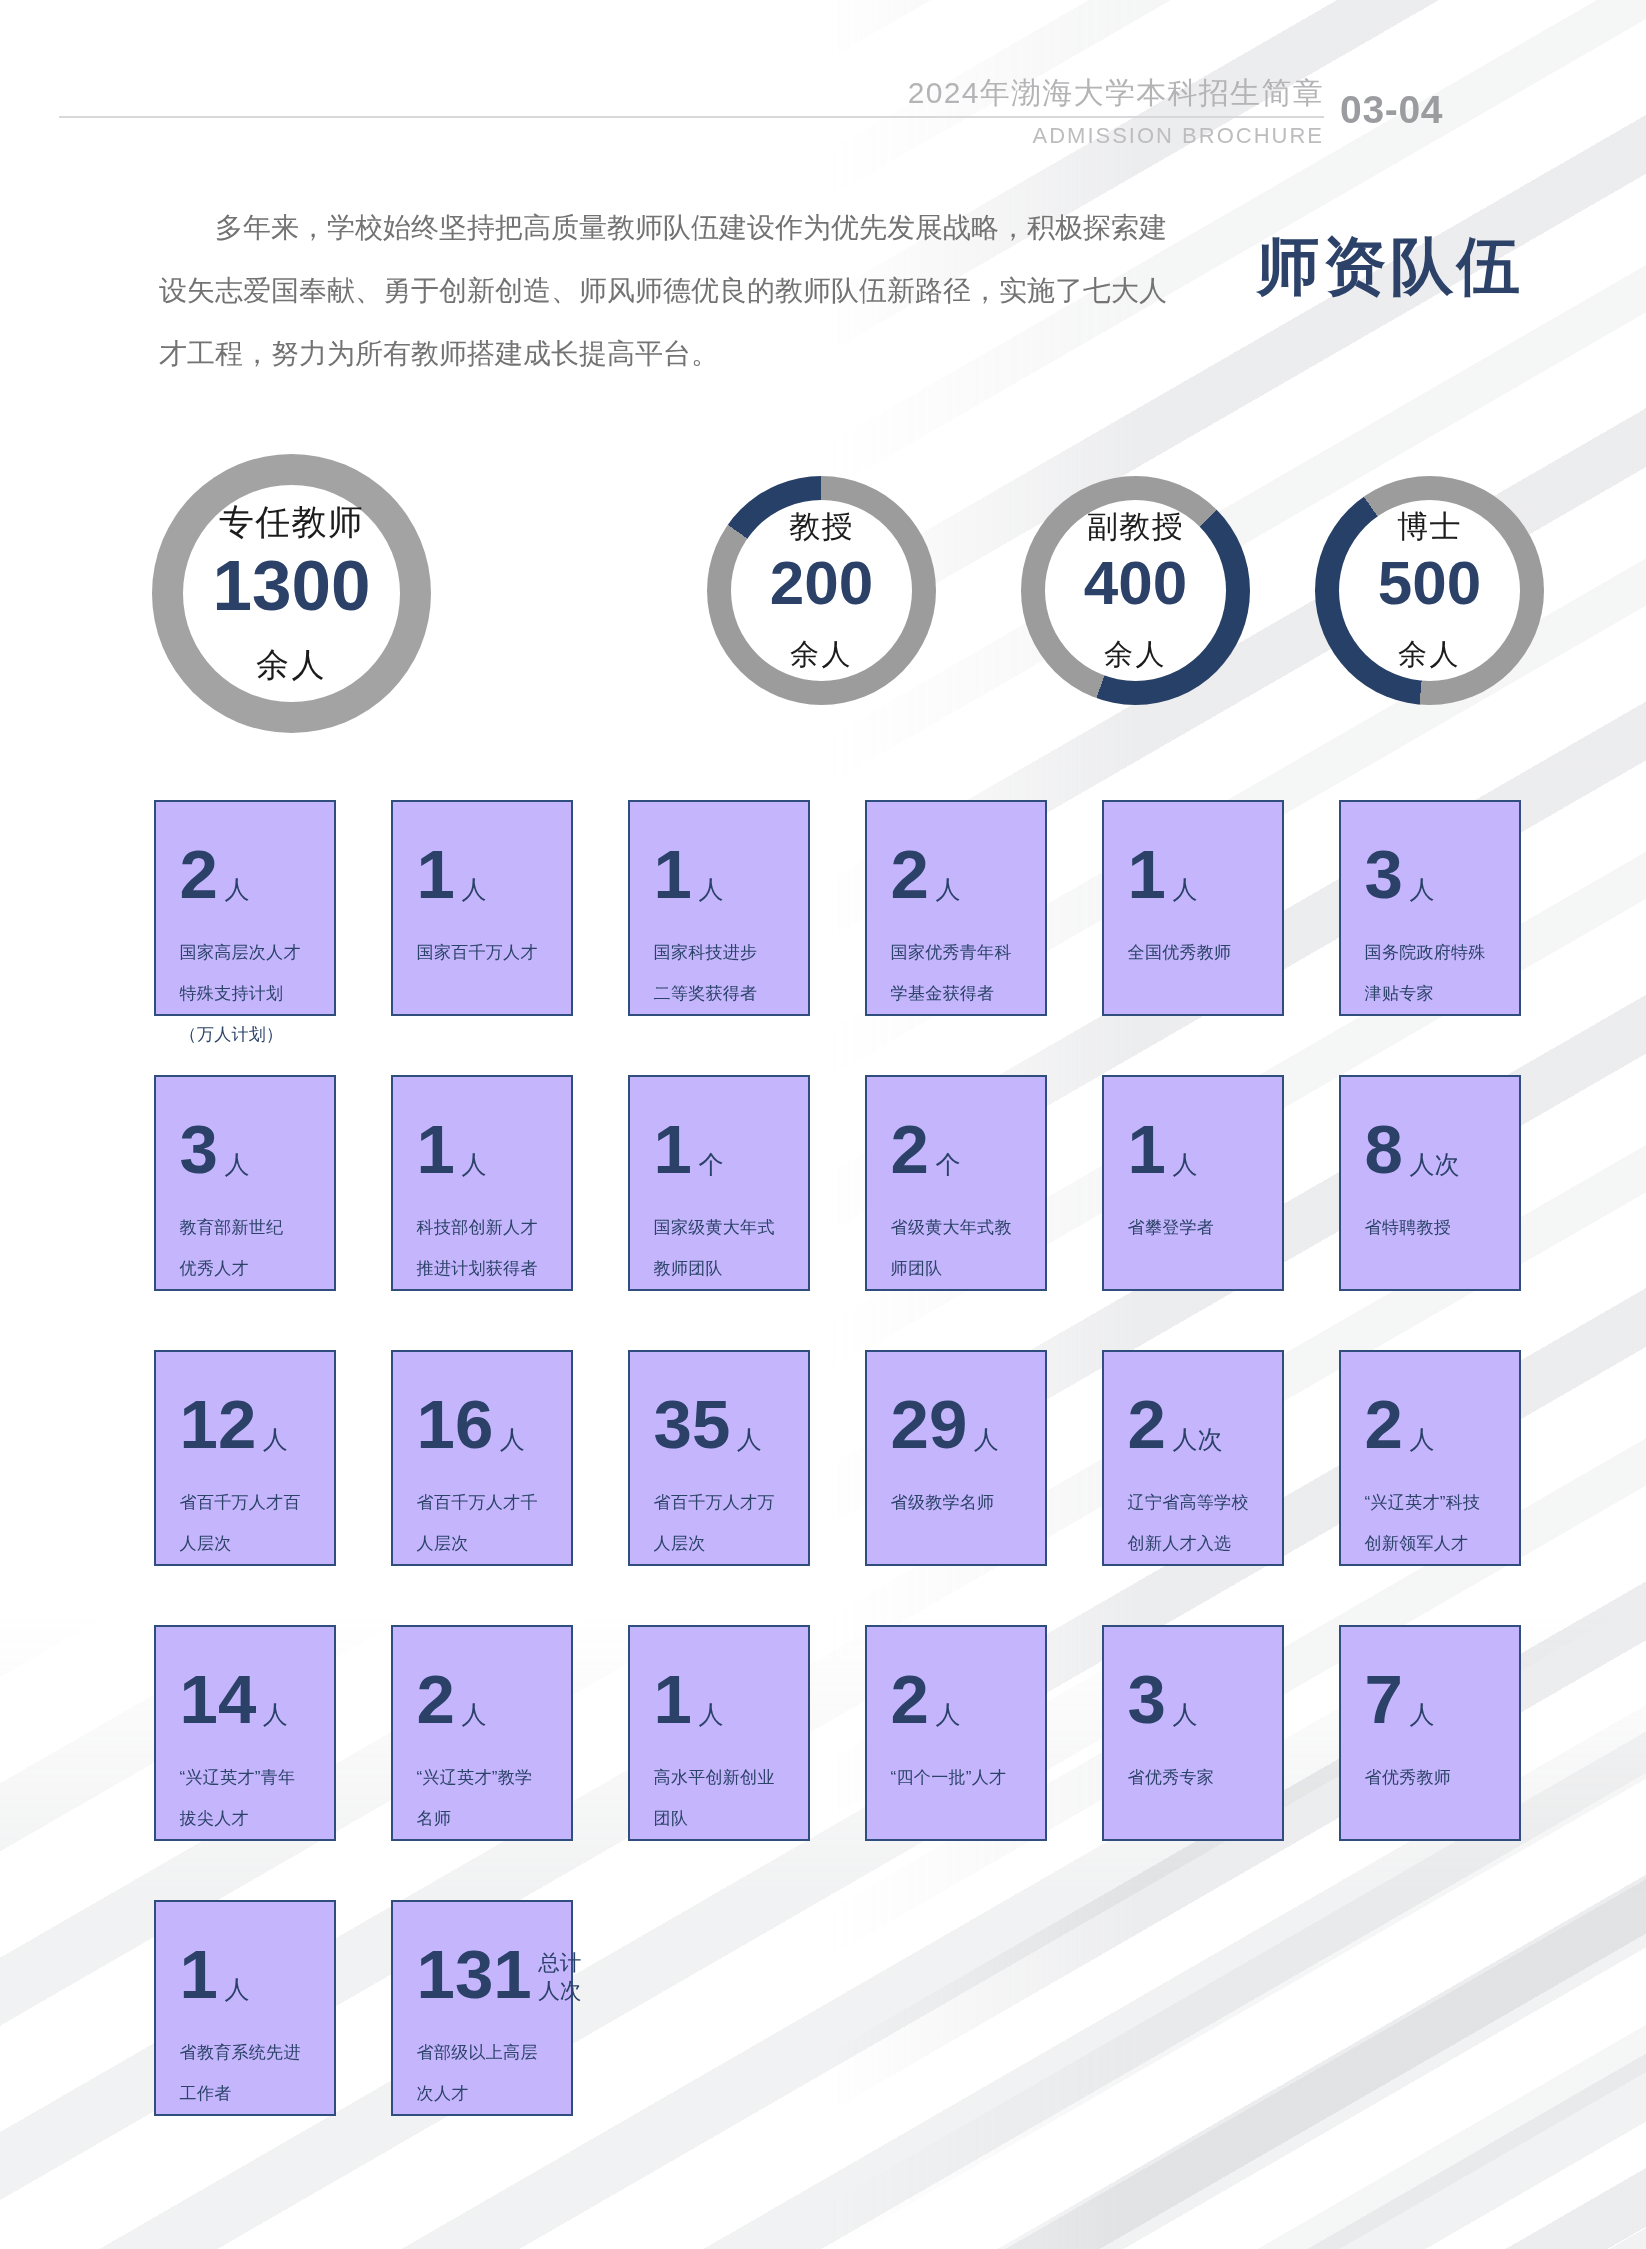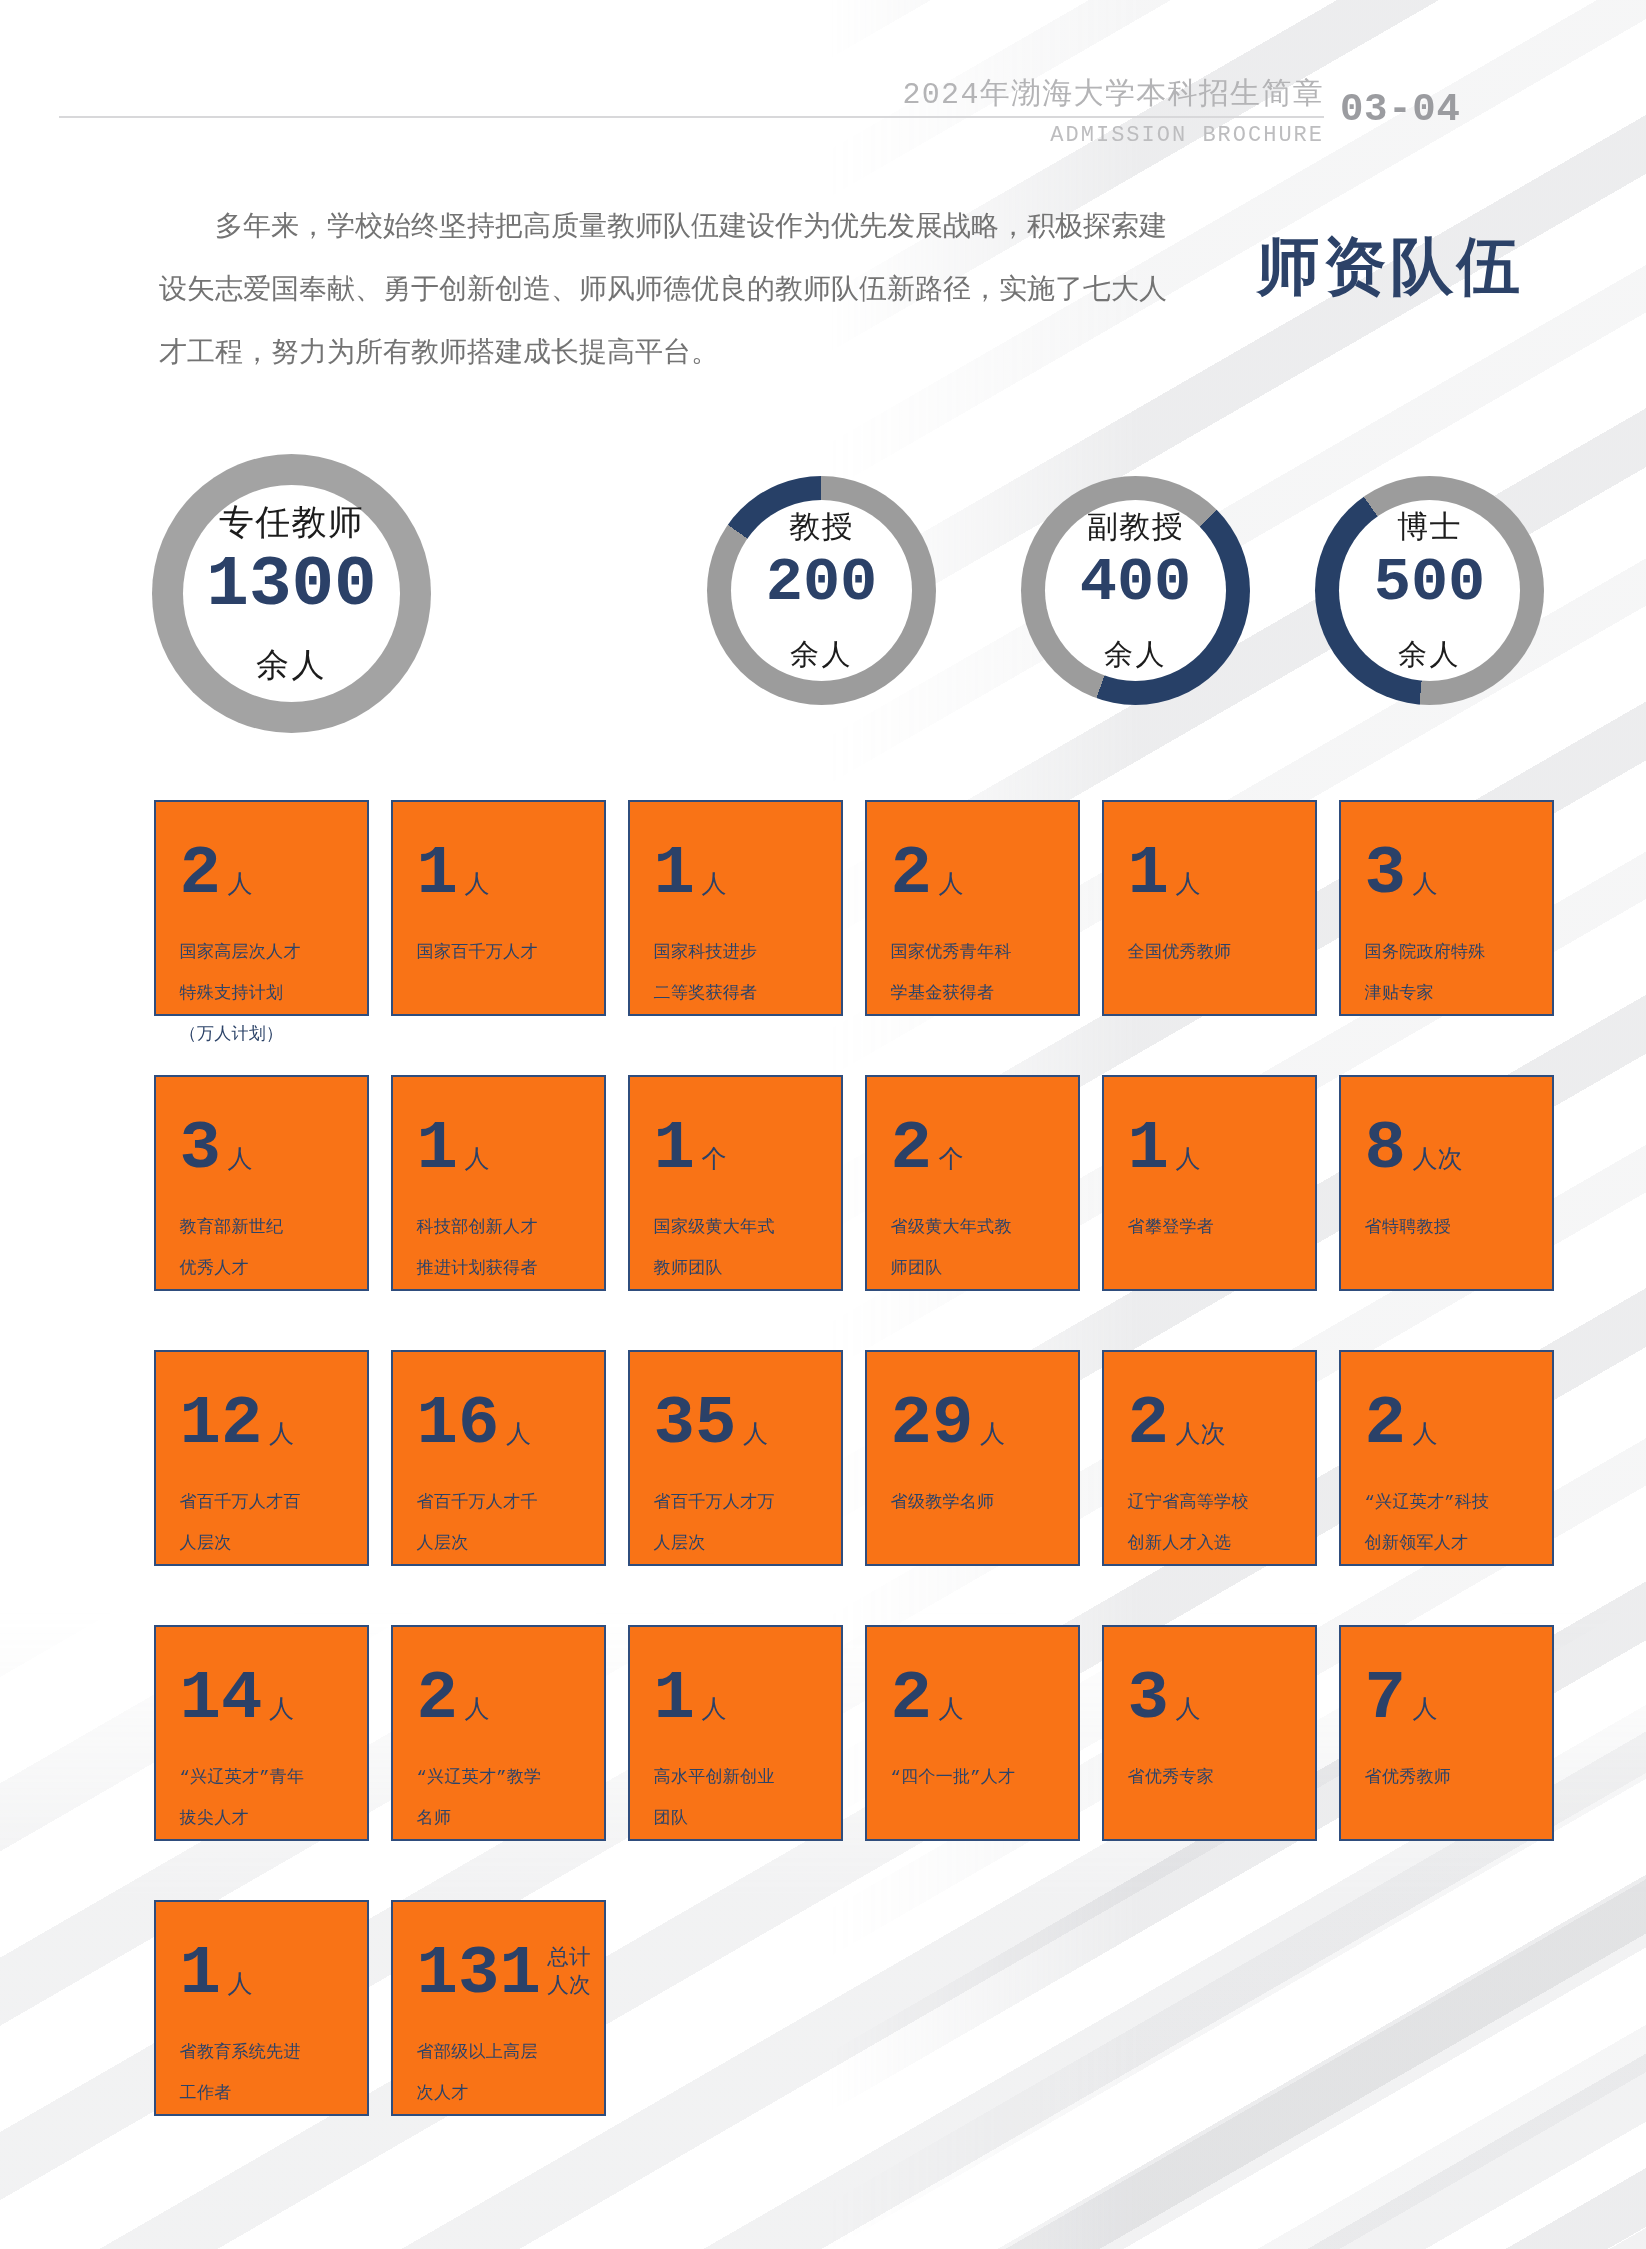--- a/index.html
+++ b/index.html
@@ -1,17 +1,17 @@
 <!DOCTYPE html>
 <html style="font-size:10.5px"><head>
 <meta charset="utf-8">
 <style>
   html,body{margin:0;padding:0;background:#ffffff;}
   .page{position:relative;width:1647px;height:2250px;background:#ffffff;overflow:hidden;
-        font-family:Liberation Mono, monospace;color:#141414;}
+        font-family:Liberation Sans, sans-serif;color:#141414;}
   
   .bg-stripes-right{position:absolute;top:0;right:0;width:818px;height:2250px;z-index:0;
     background:repeating-linear-gradient(150deg,
       rgba(170,172,178,0.22) 0 51px, rgba(255,255,255,0) 51px 130px,
       rgba(183,185,190,0.13) 130px 171px, rgba(255,255,255,0) 171px 254px);
     -webkit-mask-image:linear-gradient(to left,#000 62%,transparent);
             mask-image:linear-gradient(to left,#000 62%,transparent);}
   .bg-stripes-bottom{position:absolute;bottom:0;left:0;width:1647px;height:641px;z-index:0;
     background:repeating-linear-gradient(150deg,
       rgba(172,174,180,0.16) 0 59px, rgba(255,255,255,0) 59px 151px);
@@ -41,21 +41,21 @@
          justify-content:center;text-align:center;z-index:2;}
   .ring-label{font-size:35px;color:#1c1c1c;letter-spacing:1.3px;}
   .ring-value{font-size:71px;font-weight:bold;color:#2b4168;line-height:1.12;}
   .ring-unit{font-size:33px;color:#1c1c1c;letter-spacing:2.6px;margin-top:18px;}
   .ring-sm .ring-label{font-size:31px;}
   .ring-sm .ring-value{font-size:62px;}
   .ring-sm .ring-unit{font-size:29px;}
   
   .cards{position:absolute;left:154px;top:800px;z-index:1;display:grid;
          grid-template-columns:repeat(6,182px);column-gap:55px;row-gap:59px;}
-  .card{width:215px;height:216px;box-sizing:border-box;background:#f97316;
+  .card{width:182px;height:216px;box-sizing:border-box;background:#c4b5fd;
         border:2px solid #2f4d7d;padding:23.6px 10.5px 0 23.6px;}
   .card-num-row{white-space:nowrap;margin-top:14.4px;}
   .num{font-size:69px;font-weight:bold;color:#2b4168;line-height:1;}
   .unit{display:inline-block;margin-left:6.5px;font-size:25px;color:#2b4168;vertical-align:baseline;}
   .unit.stacked{font-size:21.6px;line-height:27.5px;white-space:pre-line;}
   .card-label{margin-top:23px;font-size:17px;line-height:41px;color:#2c4368;
         white-space:pre-line;letter-spacing:0.3px;font-weight:500;}
 </style>
 </head>
 <body>

